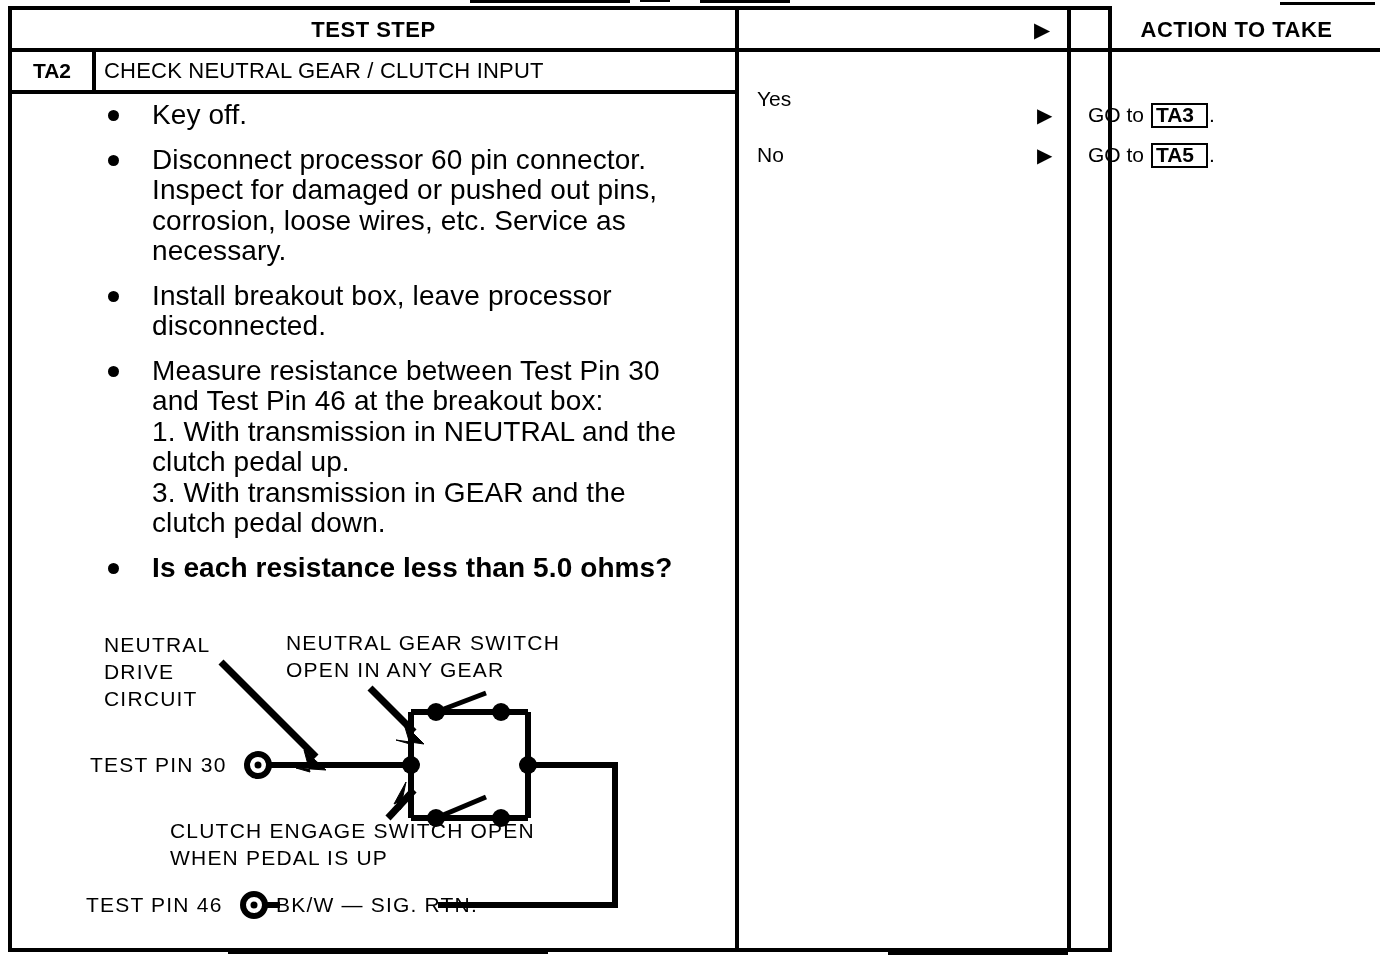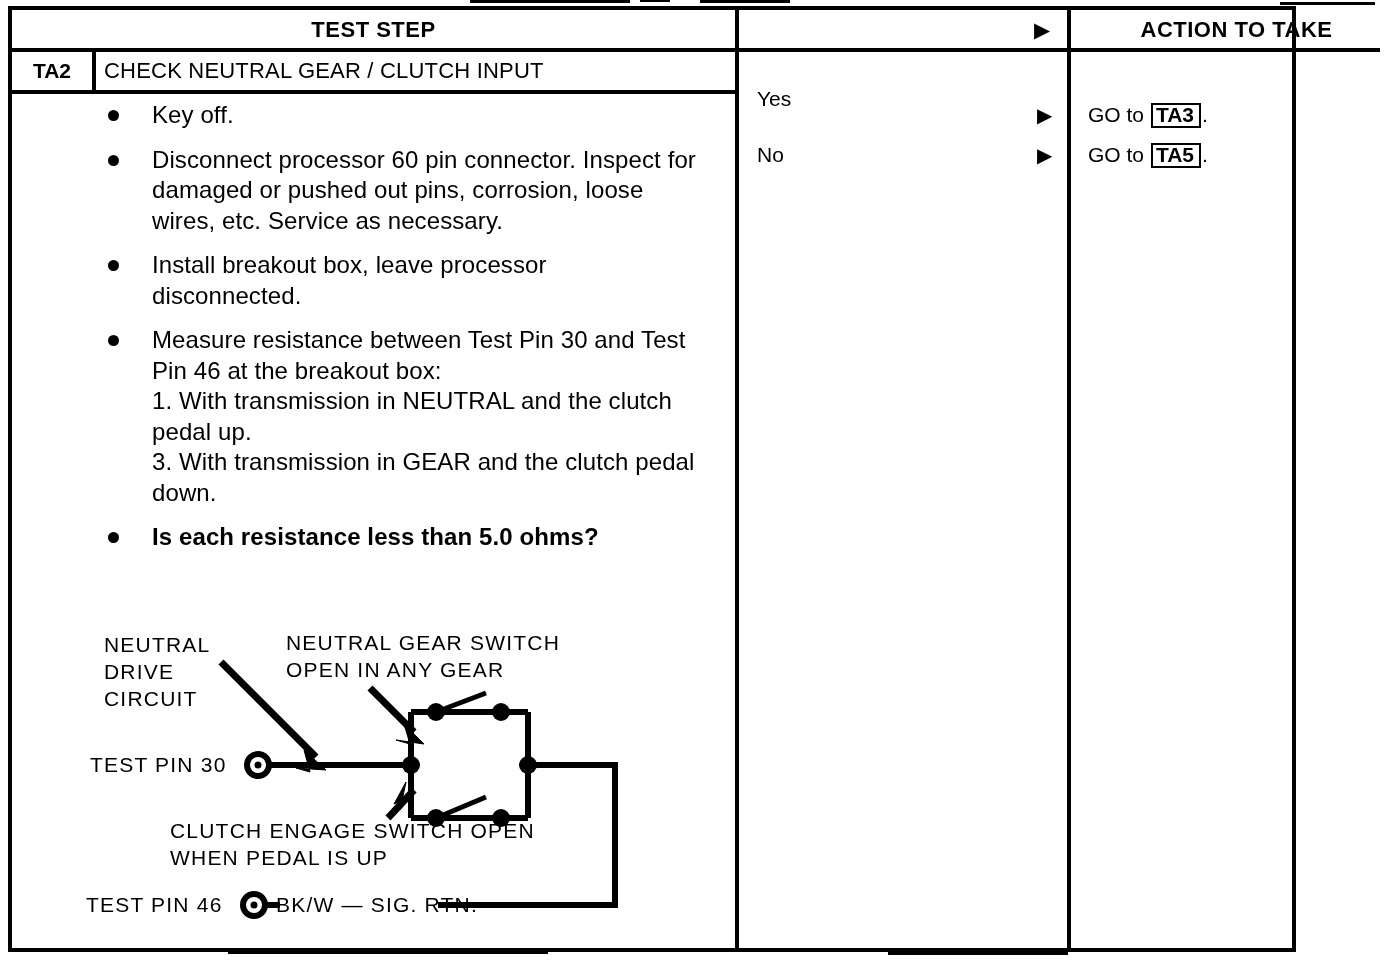--- a/index.html
+++ b/index.html
@@ -17,21 +17,21 @@
     height: 962px;
     background: #ffffff;
     overflow: hidden;
   }
 
   
   .frame {
     position: absolute;
     left: 8px;
     top: 6px;
-    width: 1288px;
+    width: 1104px;
     height: 946px;
     border: 4px solid #000;
     box-sizing: border-box;
   }
   .vdiv {
     position: absolute;
     top: 0;
     width: 4px;
     background: #000;
   }
@@ -104,21 +104,21 @@
   .bullets {
     position: absolute;
     left: 88px;
     top: 90px;
     width: 600px;
   }
   .bullet {
     position: relative;
     margin-bottom: 14px;
     padding-left: 52px;
-    font-size: 24px;
+    font-size: 28px;
     line-height: 30.5px;
     letter-spacing: 0.1px;
   }
   .bullet.strong { font-weight: bold; }
   .bullet .dot {
     position: absolute;
     left: 8px;
     top: 10px;
     width: 11px;
     height: 11px;
@@ -142,21 +142,21 @@
   }
   .act-line {
     position: absolute;
     font-size: 21px;
     line-height: 26px;
     white-space: nowrap;
   }
   .boxref {
     display: inline-block;
     border: 2.5px solid #000;
-    padding: 0px 5px 1px 3px;
+    padding: 0px 12px 1px 3px;
     font-weight: bold;
     line-height: 20px;
     margin: 0 1px;
   }
 
   
   .schematic {
     position: absolute;
     left: 46px;
     top: 612px;

